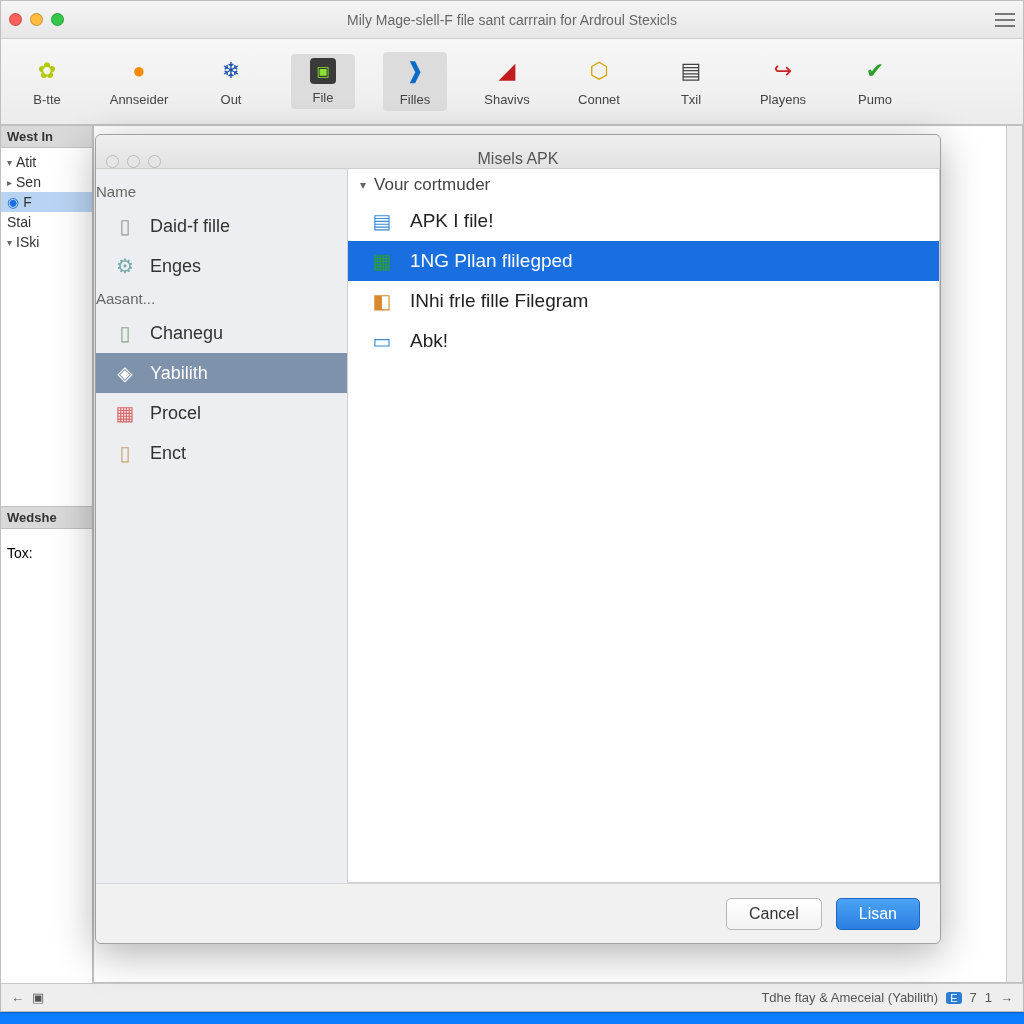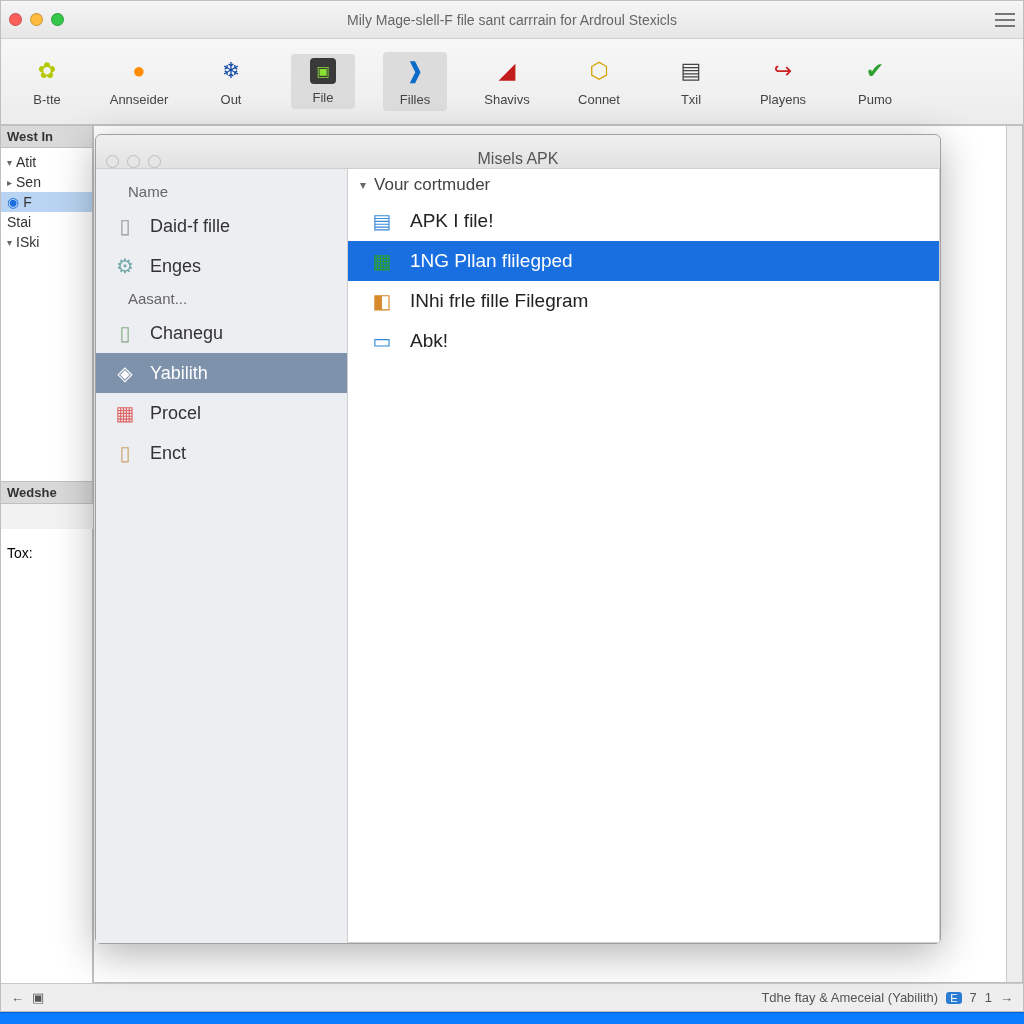--- a/index.html
+++ b/index.html
@@ -22,38 +22,38 @@
 
 .i-bte{color:#b5c900;} .i-annseider{color:#ff8c00;} .i-out{color:#0f4aa8;} .i-file{background:#3a3a3a;color:#8be234;border-radius:4px;width:26px;height:26px;font-size:14px;} .i-filles{color:#0b6bc8;} .i-shavivs{color:#c21c1c;} .i-connet{color:#d6a200;} .i-txil{color:#444;} .i-playens{color:#c22;} .i-pumo{color:#2ca02c;}
 
 .workarea { flex: 1; display: flex; position: relative; background: #f2f2f2; }
 .panelcol { width: 92px; display: flex; flex-direction: column; }
 .panel-hdr { background: #d9d9d9; padding: 3px 6px; font-size: 13px; font-weight: 600; color: #333; border: 1px solid #c0c0c0; border-left: none; display: flex; align-items: center; justify-content: space-between; }
 .tree { background: #fff; flex: 1; font-size: 14px; color: #333; padding: 4px 0; border-right: 1px solid #c0c0c0; }
 .tree-item { padding: 2px 6px; display: flex; align-items: center; gap: 4px; }
 .tree-item.sel { background: #b9d4f2; }
 .disc { font-size: 10px; color: #666; }
-.panel2 { background: #fff; height: 454px; border-right: 1px solid #c0c0c0; font-size: 14px; padding: 16px 6px; margin-top: 25px; }
+.panel2 { background: #fff; height: 454px; border-right: 1px solid #c0c0c0; font-size: 14px; padding: 16px 6px; }
 .rightpane { flex: 1; background: #fff; border: 1px solid #c0c0c0; position: relative; }
 .scroll-gut { position: absolute; right: 0; top: 0; bottom: 0; width: 16px; background: #ededed; border-left: 1px solid #ccc; }
 
 .statusbar { height: 28px; background: #eee; border-top: 1px solid #c8c8c8; display: flex; align-items: center; padding: 0 10px; font-size: 13px; color: #555; gap: 8px; }
 .statusbar .spacer { flex: 1; }
 .sb-badge { background:#2b7cd3; color:#fff; border-radius:3px; padding:0 4px; font-size:11px; }
 
 .bluebar { height: 12px; background: #0a7cff; border-top: 1px solid #0560c7; }
 
 
 .dialog { position: absolute; left: 95px; top: 134px; width: 846px; height: 810px; background: #f3f3f3; border: 1px solid #a0a0a0; border-radius: 6px; box-shadow: 0 10px 40px rgba(0,0,0,.3); display: flex; flex-direction: column; }
 .dlg-titlebar { height: 34px; display: flex; align-items: flex-end; padding: 0 10px; position: relative; background: linear-gradient(#efefef,#e2e2e2); border-bottom: 1px solid #cfcfcf; border-radius: 6px 6px 0 0; }
 .dlg-titlebar .dot { background: #e6e6e6; border-color: #bcbcbc; }
 .dlg-title { position: absolute; left: 50%; transform: translateX(-50%); font-size: 16px; color: #555; }
 .dlg-body { flex: 1; display: flex; }
 .dlg-sidebar { width: 252px; background: #eceef1; border-right: 1px solid #cfcfcf; padding: 10px 0; }
-.sec-hdr { font-size: 15px; color: #666; padding: 4px 32px 6px; }
+.sec-hdr { font-size: 15px; color: #666; padding: 4px 0 6px; }
 .side-item { display: flex; align-items: center; gap: 12px; padding: 7px 16px; font-size: 18px; color: #333; }
 .side-item.sel { background: #7e92ab; color: #fff; }
 .sicon { width: 26px; height: 26px; display: flex; align-items: center; justify-content: center; font-size: 20px; }
 
 .dlg-main { flex: 1; background: #fff; display: flex; flex-direction: column; border: 1px solid #d0d0d0; margin: -1px 0 0 -1px; }
 .pathbar { display: flex; align-items: center; gap: 8px; padding: 6px 12px; font-size: 17px; color: #444; }
 .pathbar .disc { font-size: 12px; }
 .filelist { flex: 1; }
 .file-row { display: flex; align-items: center; gap: 14px; padding: 6px 20px; font-size: 19px; color: #222; }
 .file-row.sel { background: #1a6fe0; color: #fff; }
@@ -231,13 +231,17 @@
             <span class="ficon" style="color:#d68a2c">◧</span>
             <span>INhi frle fille Filegram</span>
           </div>
         <div class="file-row">
             <span class="ficon" style="color:#3a8bd8">▭</span>
             <span>Abk!</span>
           </div>
       </div>
     </div>
   </div>
+  <div class="dlg-footer">
+    <button class="btn">Cancel</button>
+    <button class="btn primary">Lisan</button>
+  </div>
 </div>
 
 </body></html>

